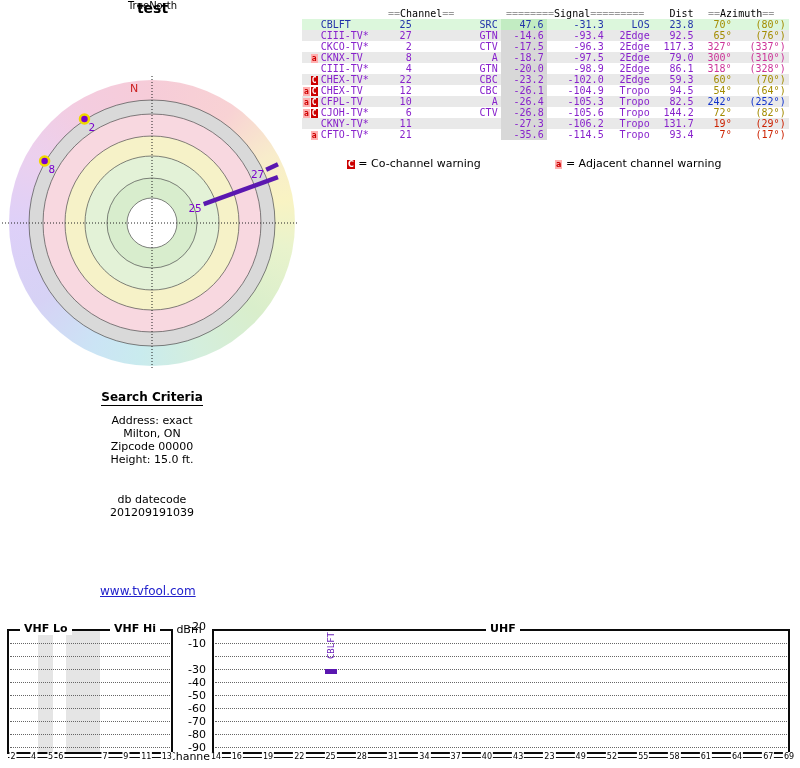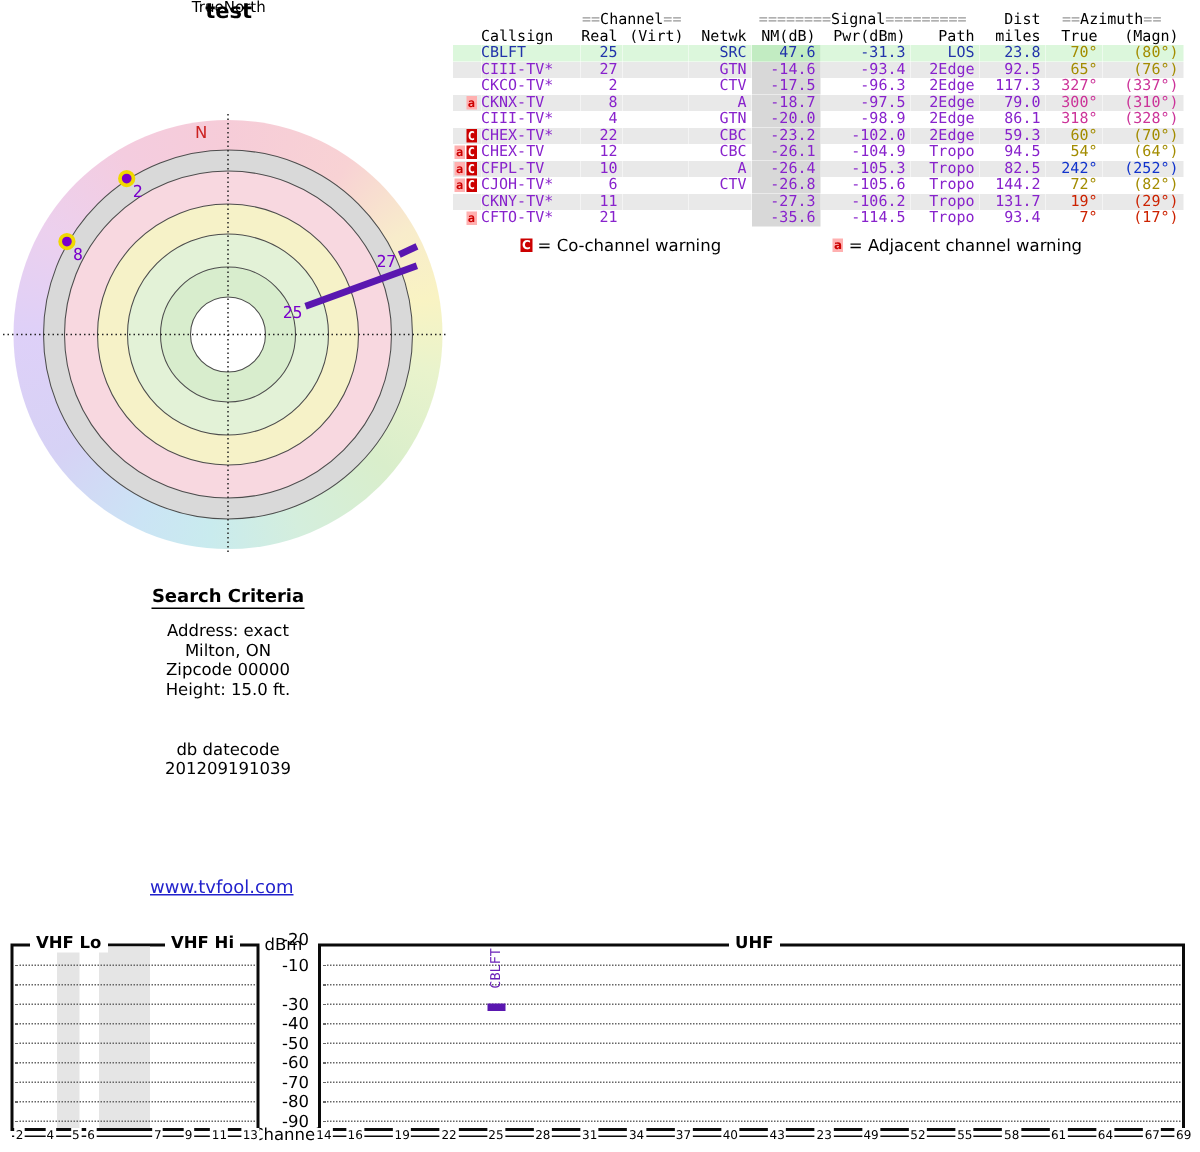--- a/index.html
+++ b/index.html
@@ -106,33 +106,20 @@
         </colgroup>
         <tbody>
           <tr>
             <td></td>
             <td></td>
             <td class="ctr" colspan="2"><span class="eq">==</span><span>Channel</span><span class="eq">==</span></td>
             <td></td>
             <td class="ctr" colspan="3"><span class="eq">========</span><span>Signal</span><span class="eq">=========</span></td>
             <td class="rgt">Dist</td>
             <td class="ctr" colspan="2"><span class="eq">==</span><span>Azimuth</span><span class="eq">==</span></td>
-          </tr>
-          <tr>
-            <td></td>
-            <td class="lft">Callsign</td>
-            <td class="rgt">Real</td>
-            <td class="rgt">(Virt)</td>
-            <td class="rgt">Netwk</td>
-            <td class="rgt">NM(dB)</td>
-            <td class="rgt">Pwr(dBm)</td>
-            <td class="rgt">Path</td>
-            <td class="rgt">miles</td>
-            <td class="rgt">True</td>
-            <td class="rgt">(Magn)</td>
           </tr>
           <tr class="datarow hl">
             <td class="rgt"></td>
             <td class="lft" style="color: rgb(34, 51, 170);">CBLFT</td>
             <td class="rgt" style="color: rgb(34, 51, 170);">25</td>
             <td class="rgt" style="color: rgb(34, 51, 170);"></td>
             <td class="rgt" style="color: rgb(34, 51, 170);">SRC</td>
             <td class="rgt nm" style="color: rgb(34, 51, 170);">47.6</td>
             <td class="rgt" style="color: rgb(34, 51, 170);">-31.3</td>
             <td class="rgt" style="color: rgb(34, 51, 170);">LOS</td>

